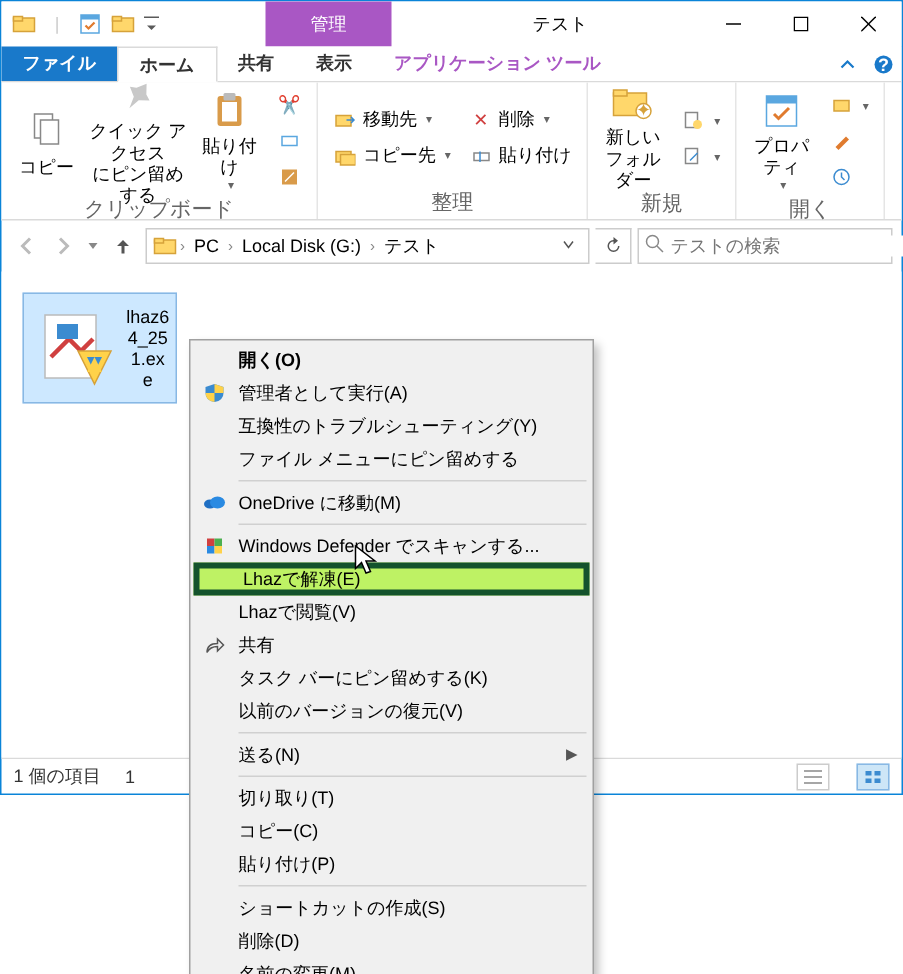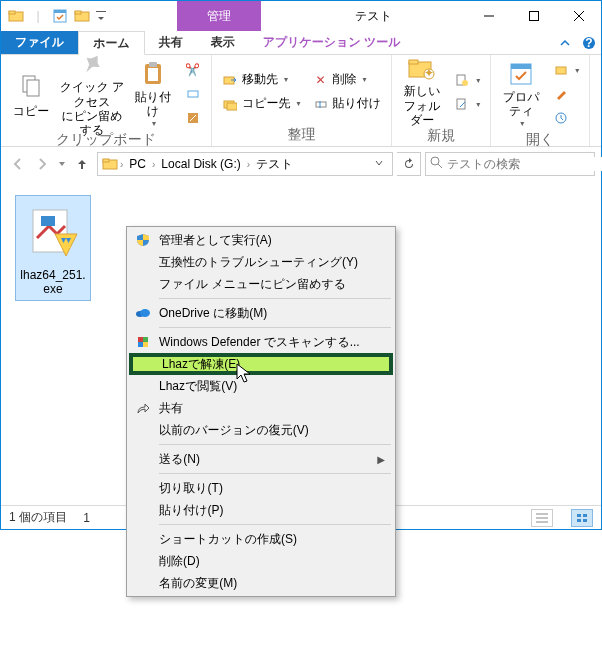--- a/index.html
+++ b/index.html
@@ -45,21 +45,21 @@
 .addr { flex: 1; height: 24px; border: 1px solid #ccc; display: flex; align-items: center; padding: 0 4px; gap: 2px; }
 .addr .crumb { padding: 0 4px; }
 .addr .sep { color: #888; font-size: 10px; }
 .addr-drop { width: 18px; text-align: center; color: #555; }
 .refresh { width: 24px; height: 24px; border: 1px solid #ccc; border-left: none; display: flex; align-items: center; justify-content: center; }
 .search { width: 170px; height: 24px; border: 1px solid #ccc; display: flex; align-items: center; padding: 0 4px; gap: 4px; }
 .search input { border: none; outline: none; flex: 1; color: #999; font-size: 12px; }
 
 
 .content { flex: 1; background: #fff; padding: 14px; position: relative; overflow: hidden; }
-.file-item { width: 76px; display: flex; flex-direction: column; align-items: center; border: 1px solid #88b8e4; background: #cde8ff; padding: 2px; }
+.file-item { width: 103px; display: flex; flex-direction: row; align-items: center; border: 1px solid #88b8e4; background: #cde8ff; padding: 2px; }
 .file-icon { width: 60px; height: 60px; margin: 4px; display:flex; align-items:center; justify-content:center; }
 .file-label { text-align: center; font-size: 12px; word-break: break-all; padding: 2px; }
 
 
 .statusbar { height: 24px; border-top: 1px solid #dadada; display: flex; align-items: center; padding: 0 8px; font-size: 12px; color: #333; gap: 16px; }
 .statusbar .flex { flex: 1; }
 .view-toggle { width: 22px; height: 18px; border: 1px solid #ccc; margin-left: 2px; display:flex; align-items:center; justify-content:center;}
 .view-toggle.active { background: #cde6f7; border-color: #88b8e4; }
 
 
@@ -421,20 +421,23 @@
           <rect x="7" y="1" width="4" height="3" fill="#3b8bd0"></rect>
           <rect x="1" y="6" width="4" height="3" fill="#3b8bd0"></rect>
           <rect x="7" y="6" width="4" height="3" fill="#3b8bd0"></rect>
         </svg>
       </span>
   </div>
 </div>
 
 <div class="ctxmenu">
   <div class="ctx-item">
+      <b><span>開く(O)</span></b>
+    </div>
+  <div class="ctx-item">
     <span class="ctx-icon">
         <svg width="14" height="14" viewBox="0 0 14 14">
           <path d="M7 1 L13 3 L13 7 Q13 12 7 13 Q1 12 1 7 L1 3 Z" fill="#3b8bd0"></path>
           <path d="M7 1 L13 3 L13 7 L7 7 Z" fill="#ffd24a"></path>
           <path d="M7 7 L7 13 Q1 12 1 7 Z" fill="#ffd24a"></path>
         </svg>
       </span>
     <span>管理者として実行(A)</span>
   </div>
   <div class="ctx-item">
@@ -473,30 +476,36 @@
     </div>
   <div class="ctx-item">
     <span class="ctx-icon">
         <svg width="14" height="14" viewBox="0 0 14 14">
           <path d="M9 3 L13 7 L9 11 L9 8 Q4 8 2 12 Q2 6 9 6 Z" fill="none" stroke="#555"></path>
         </svg>
       </span>
     <span>共有</span>
   </div>
   <div class="ctx-item">
+      <span>タスク バーにピン留めする(K)</span>
+    </div>
+  <div class="ctx-item">
       <span>以前のバージョンの復元(V)</span>
     </div>
   <div class="ctx-sep"></div>
   <div class="ctx-item">
       <span>送る(N)</span>
       <span class="ctx-arrow">▶</span>
     </div>
   <div class="ctx-sep"></div>
   <div class="ctx-item">
       <span>切り取り(T)</span>
+    </div>
+  <div class="ctx-item">
+      <span>コピー(C)</span>
     </div>
   <div class="ctx-item">
       <span>貼り付け(P)</span>
     </div>
   <div class="ctx-sep"></div>
   <div class="ctx-item">
       <span>ショートカットの作成(S)</span>
     </div>
   <div class="ctx-item">
       <span>削除(D)</span>

